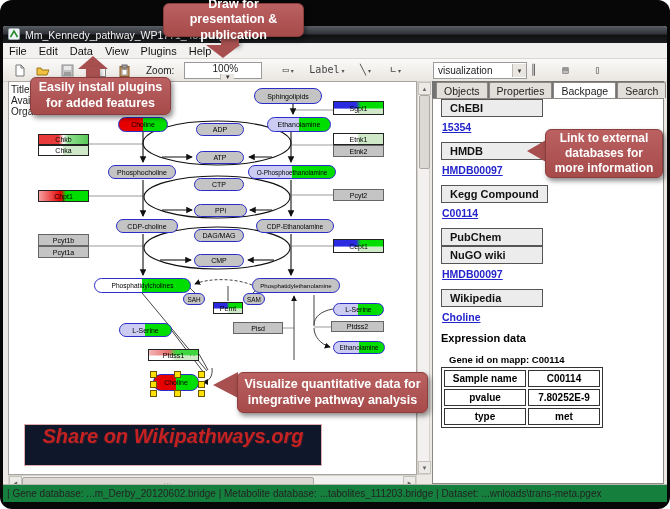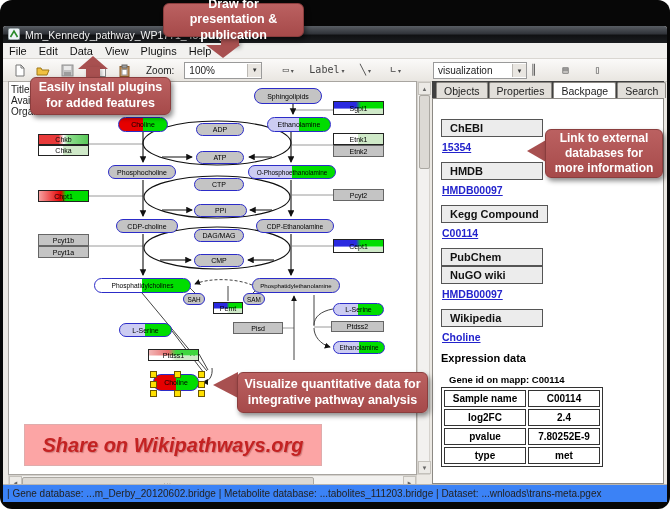--- a/index.html
+++ b/index.html
@@ -40,50 +40,50 @@
   
   .vscroll{position:absolute;left:414px;top:0;width:13px;height:394px;background:#f2f1ef;
            border:1px solid #d5d2cd;box-sizing:border-box;}
   .hscroll{position:absolute;left:5px;top:394px;width:409px;height:13px;background:#f2f1ef;
            border:1px solid #d5d2cd;box-sizing:border-box;}
   .sbtn{position:absolute;background:#eceae6;border:1px solid #c4c1bb;display:flex;align-items:center;
         justify-content:center;font-size:6px;color:#666;}
   .thumb{position:absolute;background:#dcd9d4;border:1px solid #aba8a2;border-radius:2px;}
   .grip{position:absolute;left:50%;top:50%;transform:translate(-50%,-50%);font-size:6px;color:#8a8781;letter-spacing:1px;}
   
-  .rightpanel{position:absolute;left:429px;right:3px;top:0;bottom:0;background:#404040;}
+  .rightpanel{position:absolute;left:429px;right:3px;top:0;bottom:0;background:#737373;}
   .tabbar{height:17px;display:flex;align-items:flex-end;padding-left:4px;}
   .tab{padding:2px 7px 1px;border:1px solid #8c8984;border-bottom:none;background:#e2dfda;font-size:10.5px;
        border-radius:2px 2px 0 0;margin-right:1px;color:#222;}
   .tab.active{background:#fff;position:relative;top:1px;padding-bottom:2px;}
   .panelbody{position:absolute;left:0;right:0;top:17px;bottom:0;background:#fff;border:1px solid #8c8984;
-             box-sizing:border-box;padding:20px 0 0 8px;overflow:hidden;}
+             box-sizing:border-box;padding:0 0 0 8px;overflow:hidden;}
   .bp-header{width:max-content;min-width:84px;padding:2px 8px;background:#ececec;border:1px solid #555;
              font-weight:bold;font-size:11px;color:#111;}
   .bp-value{margin:4px 0 9px 1px;font-size:10.5px;font-weight:bold;color:#222;}
   .bp-value.link{color:#2323cc;text-decoration:underline;}
   .expr-title{font-weight:bold;font-size:11px;margin:2px 0 0 0;}
   .mapp-label{font-weight:bold;font-size:9.5px;margin:10px 0 2px 8px;}
   table.expr{border:1px solid #333;border-collapse:separate;border-spacing:2px;background:#fff;}
   table.expr td{border:1px solid #333;font-size:10px;font-weight:bold;text-align:center;padding:2px 4px;}
   table.expr td:first-child{width:72px;}
   table.expr td:last-child{width:62px;}
   
-  .statusbar{position:absolute;left:0;right:0;bottom:0;height:17px;background:#3b82f6;
+  .statusbar{position:absolute;left:0;right:0;bottom:0;height:17px;background:#15803d;
              border-top:1px solid #b9b6b1;font-size:10px;color:#222;display:flex;align-items:center;
              padding-left:4px;white-space:nowrap;overflow:hidden;}
   
   .callout{position:absolute;background:linear-gradient(180deg,#bb6161,#a64a4a);border:1px solid #8a3d3d;
            border-radius:6px;color:#fff;font-weight:bold;font-size:12.5px;text-align:center;display:flex;
            align-items:center;justify-content:center;padding:2px 6px;box-sizing:border-box;
            box-shadow:2px 3px 5px rgba(0,0,0,.45);z-index:30;line-height:1.25;}
   .ar{position:absolute;z-index:29;width:0;height:0;}
   .stem{position:absolute;z-index:29;background:#a85050;box-shadow:2px 2px 4px rgba(0,0,0,.3);}
-  .share-box{position:absolute;left:24px;top:424px;width:296px;height:40px;background:#fca5a5;
-             border:1px solid #dfacac;display:flex;align-items:center;justify-content:center;z-index:25;
+  .share-box{position:absolute;left:24px;top:424px;width:296px;height:40px;background:#0f172a;
+             border:1px solid #dfacac;display:flex;align-items:flex-start;justify-content:center;z-index:25;
              font-size:20px;font-weight:bold;font-style:italic;color:#c42222;
              text-shadow:1px 1px 1px rgba(120,40,40,.35);}
 </style>
 </head>
 <body>
 
 <div class="frame"></div>
 
 <div class="window">
   <div class="titlebar">
@@ -129,21 +129,21 @@
         </span>
         <span class="tbtn">
           <svg width="13" height="13">
             <rect x="2" y="2.5" width="9" height="10" fill="#c89a66" stroke="#8a5a28"></rect>
             <rect x="4" y="1" width="5" height="3" fill="#a0a0a0" stroke="#666"></rect>
             <rect x="4" y="5.5" width="5" height="5.5" fill="#fff" stroke="#999"></rect>
           </svg>
         </span>
       </span>
     <span class="zoom-label">Zoom:</span>
-    <span class="combo" style="width:72px;">
+    <span class="combo" style="width:72px;flex-direction:column;">
       <span style="flex:1;">100%</span>
       <span class="dd">▼</span>
     </span>
     <span style="display:inline-flex;align-items:center;margin-left:14px;">
         <span class="tbtn" style="margin-right: 7px;">
           <span class="glyph">▭</span>
           <span class="caret">▾</span>
         </span>
         <span class="tbtn" style="margin-right: 7px;">
           <span class="glyph">Label</span>
@@ -316,24 +316,20 @@
           </div>
         <div class="expr-title">Expression data</div>
         <div class="mapp-label">Gene id on mapp: C00114</div>
         <table class="expr">
             <tbody id="expr-body">
               <tr>
                 <td>Sample name</td>
                 <td>C00114</td>
               </tr>
               <tr>
-                <td>log2FC</td>
-                <td>2.4</td>
-              </tr>
-              <tr>
                 <td>pvalue</td>
                 <td>7.80252E-9</td>
               </tr>
               <tr>
                 <td>type</td>
                 <td>met</td>
               </tr>
             </tbody>
           </table>
       </div>

